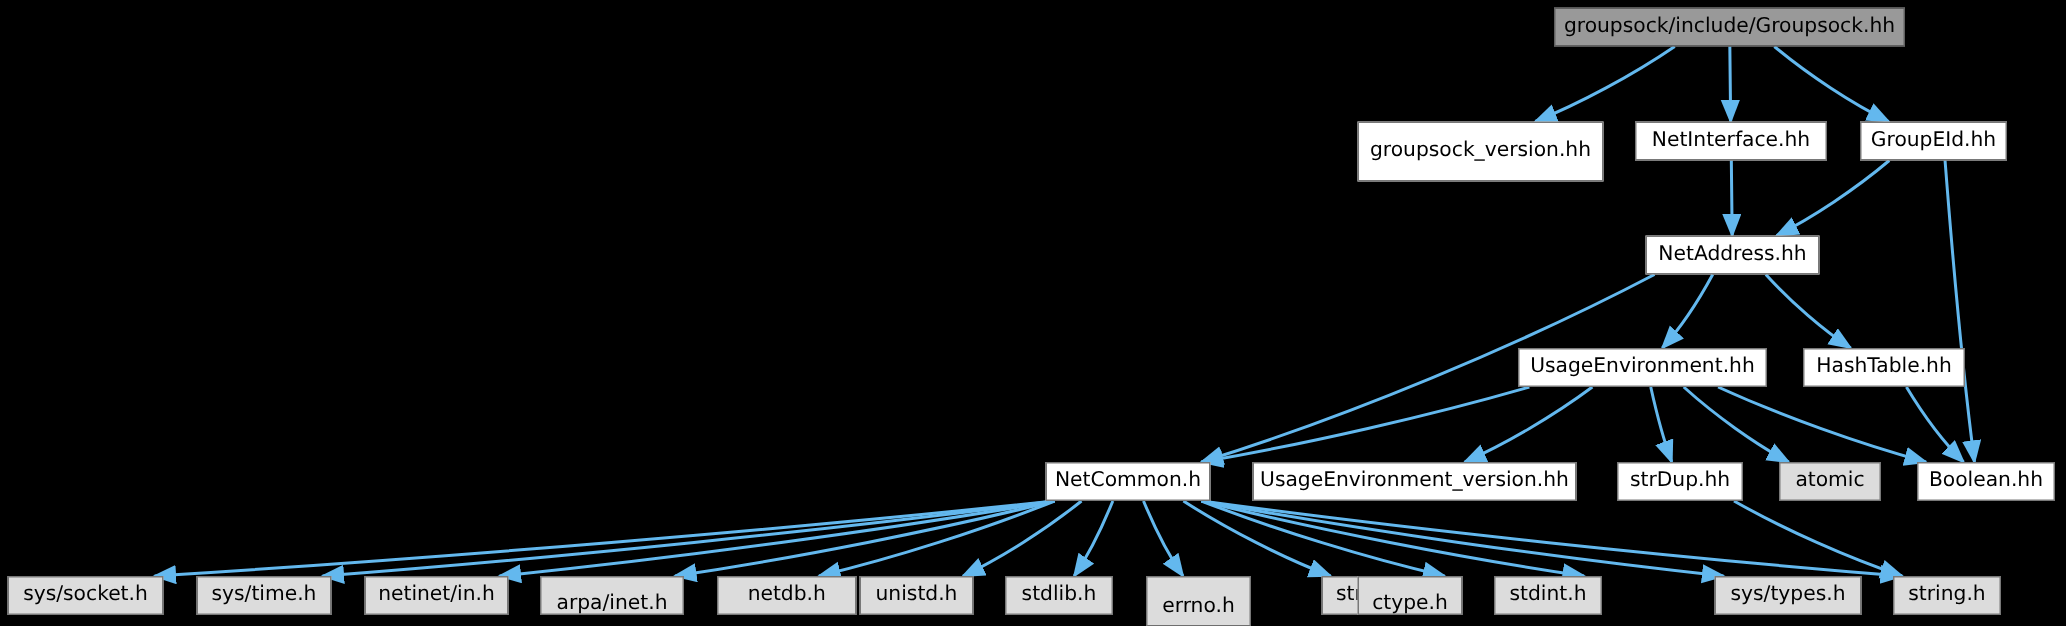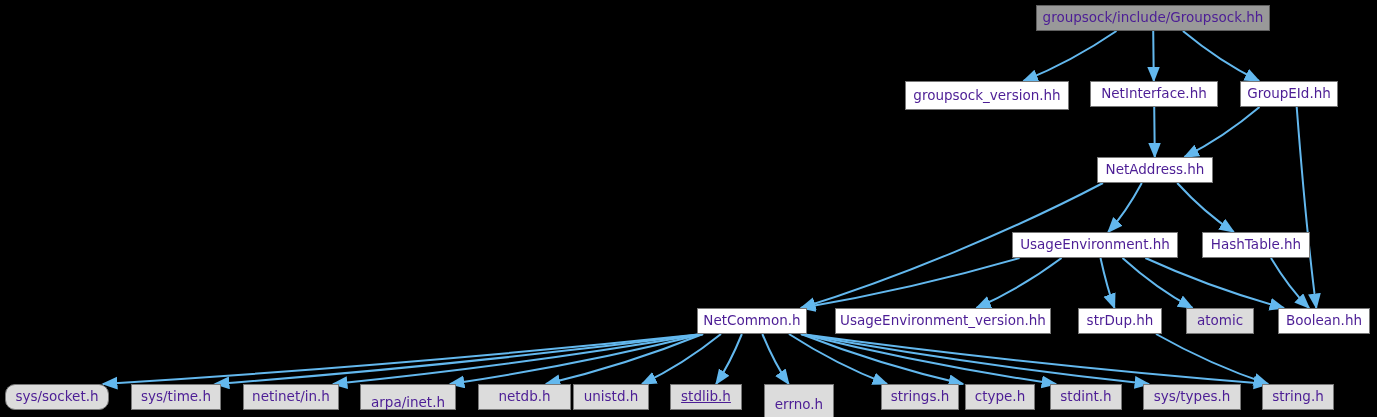--- a/index.html
+++ b/index.html
@@ -1,21 +1,21 @@
 <!DOCTYPE html>
 <html><head>
 <meta charset="utf-8">
 <style>
   html,body{margin:0;padding:0;background:#000;}
   body{width:1377px;height:417px;overflow:hidden;font-family:"DejaVu Sans",sans-serif;}
   #graph{position:relative;width:1377px;height:417px;background:#000;}
   svg.edges{position:absolute;left:0;top:0;width:1377px;height:417px;}
   .node{position:absolute;box-sizing:border-box;border:1px solid #787878;
         display:flex;align-items:center;justify-content:center;
-        font-size:13.5px;color:#4c1d95;white-space:nowrap;line-height:1;}
+        font-size:13.5px;color:#000000;white-space:nowrap;line-height:1;}
   .node.white{background:#ffffff;}
   .node.gray{background:#dcdcdc;}
   .node.root{background:#999999;border-color:#606060;}
 </style>
 </head>
 <body>
 
 <div id="graph">
   <svg class="edges" viewBox="0 0 1377 417" xmlns="http://www.w3.org/2000/svg">
     <defs>
@@ -52,21 +52,21 @@
         <path d="M801,334 C849.6,353 911.16,372 963,384" fill="none" stroke="#63b8ee" stroke-width="2" marker-end="url(#ah)"></path>
         <path d="M801,334 C877.5,353 974.4,372 1056,384" fill="none" stroke="#63b8ee" stroke-width="2" marker-end="url(#ah)"></path>
         <path d="M801,334 C905.4,353 1037.64,372 1149,384" fill="none" stroke="#63b8ee" stroke-width="2" marker-end="url(#ah)"></path>
         <path d="M801,334 C941.1,353 1118.56,372 1268,384" fill="none" stroke="#63b8ee" stroke-width="2" marker-end="url(#ah)"></path>
       </g>
   </svg>
   <div id="node-layer">
       <div class="node root" style="left: 1036px; top: 5px; width: 234px; height: 26px;">
         <span>groupsock/include/Groupsock.hh</span>
       </div>
-      <div class="node white" style="left: 905px; top: 81px; width: 164px; height: 29px;">
+      <div class="node white" style="left: 905px; top: 81px; width: 164px; height: 40px;">
         <span>groupsock_version.hh</span>
       </div>
       <div class="node white" style="left: 1090px; top: 81px; width: 128px; height: 26px;">
         <span>NetInterface.hh</span>
       </div>
       <div class="node white" style="left: 1240px; top: 81px; width: 98px; height: 26px;">
         <span>GroupEId.hh</span>
       </div>
       <div class="node white" style="left: 1097px; top: 157px; width: 116px; height: 26px;">
         <span>NetAddress.hh</span>
@@ -85,51 +85,51 @@
       </div>
       <div class="node white" style="left: 1078px; top: 308px; width: 84px; height: 26px;">
         <span>strDup.hh</span>
       </div>
       <div class="node gray" style="left: 1186px; top: 308px; width: 68px; height: 26px;">
         <span>atomic</span>
       </div>
       <div class="node white" style="left: 1278px; top: 308px; width: 92px; height: 26px;">
         <span>Boolean.hh</span>
       </div>
-      <div class="node gray" style="left: 5px; top: 384px; width: 104px; height: 26px; border-radius: 10px;">
+      <div class="node gray" style="left: 5px; top: 384px; width: 104px; height: 26px;">
         <span>sys/socket.h</span>
       </div>
       <div class="node gray" style="left: 131px; top: 384px; width: 90px; height: 26px;">
         <span>sys/time.h</span>
       </div>
       <div class="node gray" style="left: 243px; top: 384px; width: 96px; height: 26px;">
         <span>netinet/in.h</span>
       </div>
       <div class="node gray" style="left: 360px; top: 384px; width: 96px; height: 26px; align-items: flex-end;">
         <span>arpa/inet.h</span>
       </div>
       <div class="node gray" style="left: 478px; top: 384px; width: 93px; height: 26px;">
         <span>netdb.h</span>
       </div>
       <div class="node gray" style="left: 573px; top: 384px; width: 76px; height: 26px;">
         <span>unistd.h</span>
       </div>
-      <div class="node gray" style="left: 670px; top: 384px; width: 72px; height: 26px; text-decoration: underline;">
+      <div class="node gray" style="left: 670px; top: 384px; width: 72px; height: 26px;">
         <span>stdlib.h</span>
       </div>
       <div class="node gray" style="left: 764px; top: 384px; width: 70px; height: 42px;">
         <span>errno.h</span>
       </div>
       <div class="node gray" style="left: 881px; top: 384px; width: 78px; height: 26px;">
         <span>strings.h</span>
       </div>
-      <div class="node gray" style="left: 965px; top: 384px; width: 70px; height: 26px;">
+      <div class="node gray" style="left: 905px; top: 384px; width: 70px; height: 26px; align-items: flex-end;">
         <span>ctype.h</span>
       </div>
-      <div class="node gray" style="left: 1050px; top: 384px; width: 72px; height: 26px; text-align: right;">
+      <div class="node gray" style="left: 996px; top: 384px; width: 72px; height: 26px; text-align: right;">
         <span>stdint.h</span>
       </div>
       <div class="node gray" style="left: 1143px; top: 384px; width: 98px; height: 26px;">
         <span>sys/types.h</span>
       </div>
       <div class="node gray" style="left: 1262px; top: 384px; width: 72px; height: 26px;">
         <span>string.h</span>
       </div>
     </div>
 </div>

